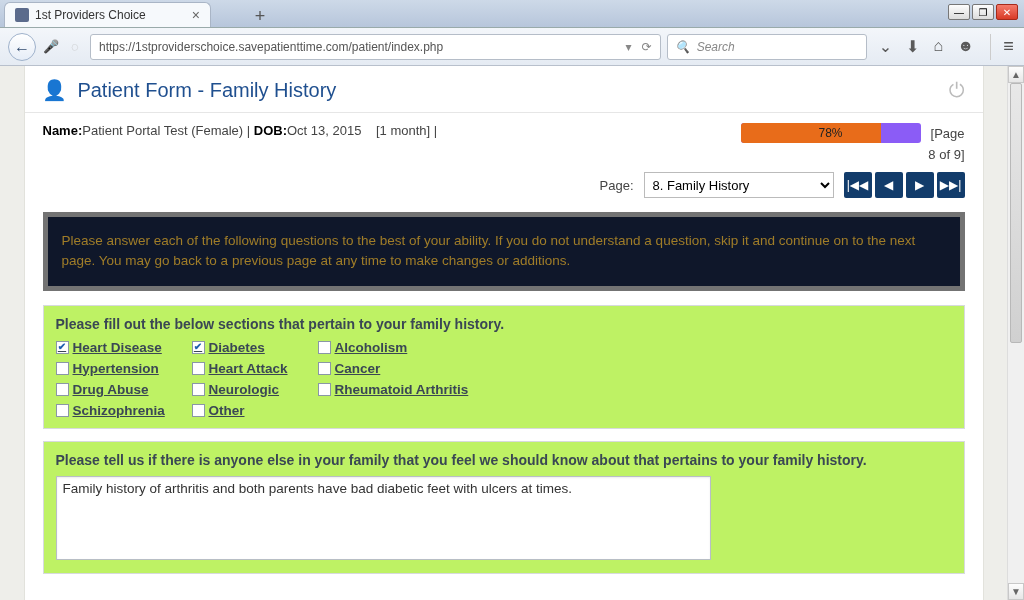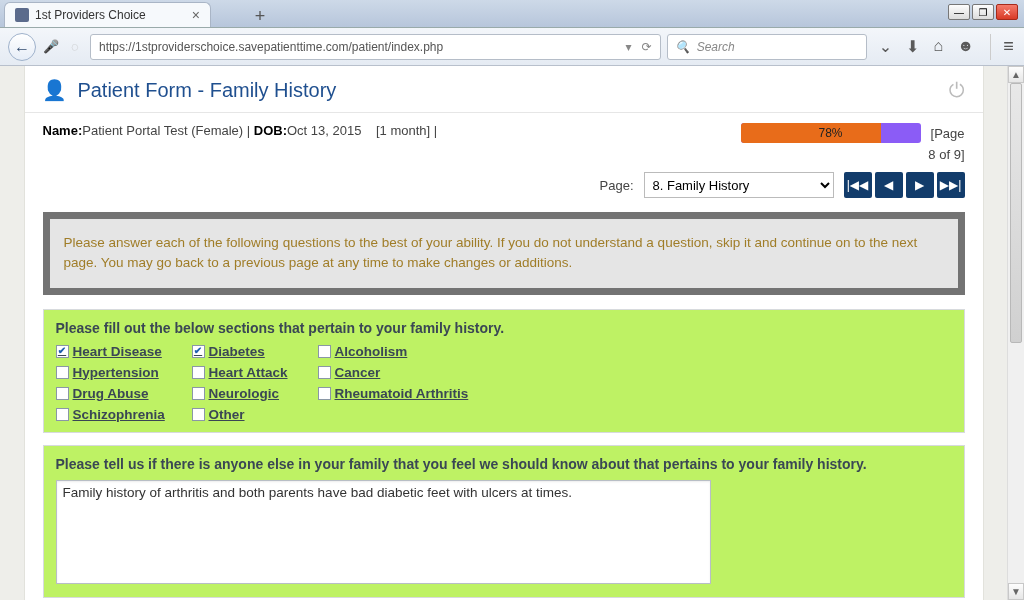--- a/index.html
+++ b/index.html
@@ -204,22 +204,22 @@
     background: #123c6b;
     color: #fff;
     display:flex;align-items:center;justify-content:center;
     font-size: 12px;
     cursor:pointer;
     border-radius:2px;
   }
 
   .notice-box {
     margin: 14px 18px 14px 18px;
-    background: #e5e5e5;
-    border: 7px solid #737373;
+    background: #0f172a;
+    border: 5px solid #737373;
     padding: 14px 14px;
     color: #a07d28;
     line-height: 1.5;
     font-size: 13.5px;
   }
 
   .section-box {
     margin: 0 18px 12px 18px;
     border: 1px solid #d7dadd;
     padding: 10px 12px;
@@ -244,21 +244,21 @@
   .chk {
     width:13px; height:13px;
     border:1px solid #8a97a6;
     background:#fff;
     display:inline-flex;align-items:center;justify-content:center;
     font-size:10px; color:#1e5fae; line-height:1;
   }
   .chk.checked::after { content:"✔"; }
 
   .freetext {
-    width: 655px; height: 104px;
+    width: 655px; height: 84px;
     border:1px solid #b8bec5;
     padding:4px 6px;
     font-family: Arial;
     font-size: 13.5px;
     color:#333;
     resize: none;
     box-shadow: inset 0 1px 2px rgba(0,0,0,.08);
   }
 </style>
 </head>

